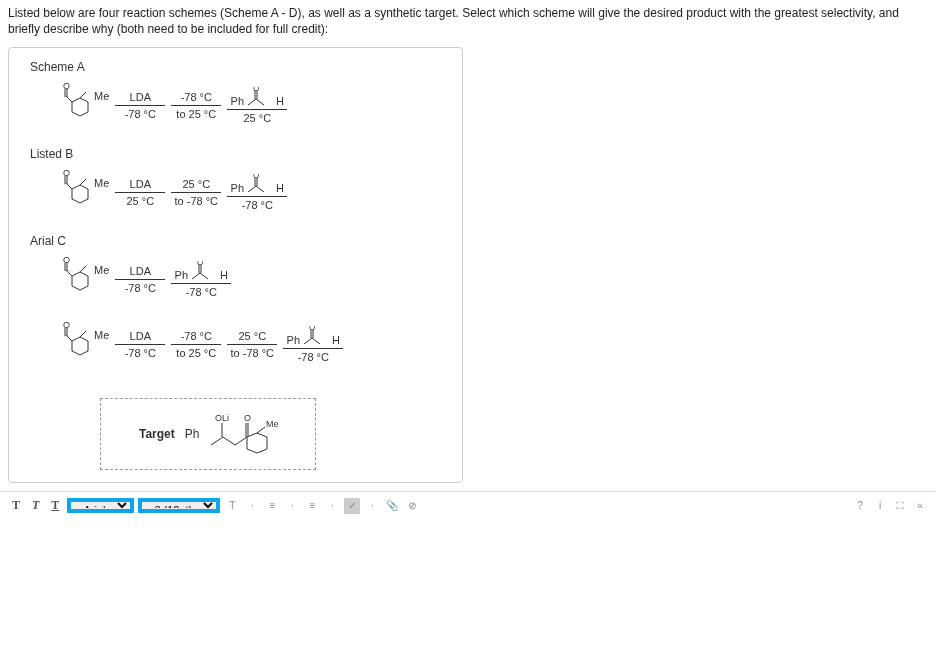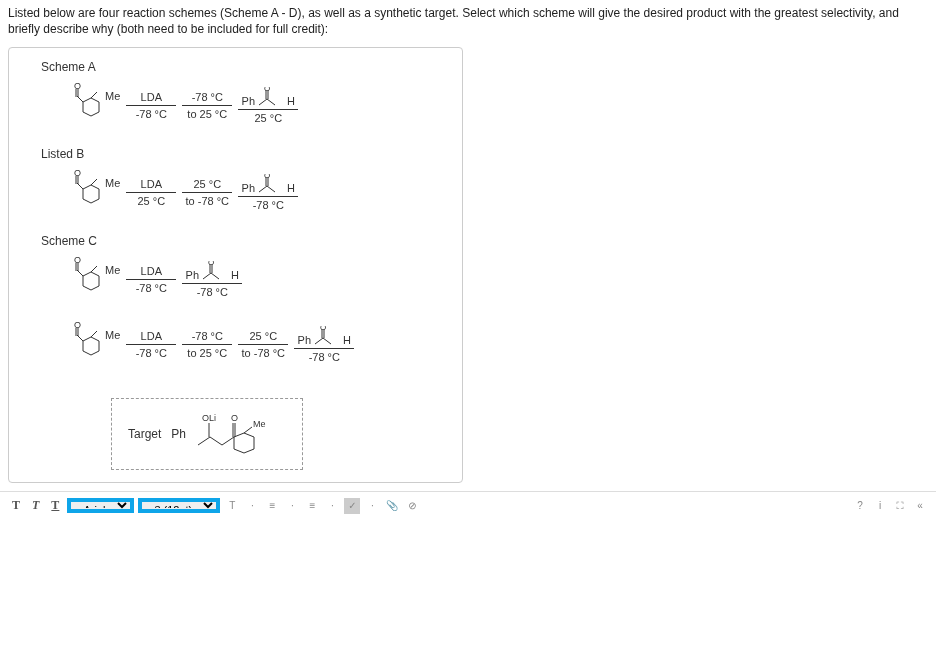--- a/index.html
+++ b/index.html
@@ -13,21 +13,21 @@
     .question-text {
       padding: 6px 8px;
       font-size: 12px;
       color: #222;
       line-height: 1.3;
     }
     .schemes-container {
       border: 1px solid #ccc;
       border-radius: 4px;
       margin: 4px 8px;
-      padding: 12px 32px;
+      padding: 12px 21px;
       width: 455px;
       background: #fff;
     }
     .scheme {
       margin-bottom: 18px;
     }
     .scheme-title {
       font-size: 12px;
       color: #333;
       margin-bottom: 8px;
@@ -63,21 +63,22 @@
       border: 1px dashed #999;
       padding: 10px 16px;
       margin-top: 12px;
       margin-left: 70px;
       display: inline-flex;
       align-items: center;
       gap: 10px;
       font-size: 12px;
     }
     .target-label {
-      font-weight: normal;
+      font-weight: bold;
+      margin-left: 22px;
     }
     .toolbar {
       display: flex;
       align-items: center;
       gap: 4px;
       padding: 4px 8px;
       border-top: 1px solid #ddd;
       margin-top: 8px;
       font-size: 11px;
     }
@@ -200,21 +201,21 @@
           </svg>
           <span>H</span>
         </div>
         <div class="step-arrow"></div>
         <div class="step-bottom">-78 °C</div>
       </div>
     </div>
   </div>
 
   <div class="scheme">
-    <div class="scheme-title">Scheme C</div>
+    <div class="scheme-title">Arial C</div>
     <div class="scheme-content">
       <span class="molecule">
         <svg width="44" height="44" viewBox="0 0 44 44">
           <polygon points="18,20 26,16 34,20 34,30 26,34 18,30" fill="none" stroke="#333" stroke-width="1"></polygon>
           <line x1="18" y1="20" x2="12" y2="14" stroke="#333" stroke-width="1"></line>
           <line x1="11" y1="15" x2="11" y2="7" stroke="#333" stroke-width="1"></line>
           <line x1="13" y1="15" x2="13" y2="7" stroke="#333" stroke-width="1"></line>
           <text x="9" y="7" font-size="9" fill="#333">O</text>
           <line x1="26" y1="16" x2="32" y2="10" stroke="#333" stroke-width="1"></line>
         </svg>

